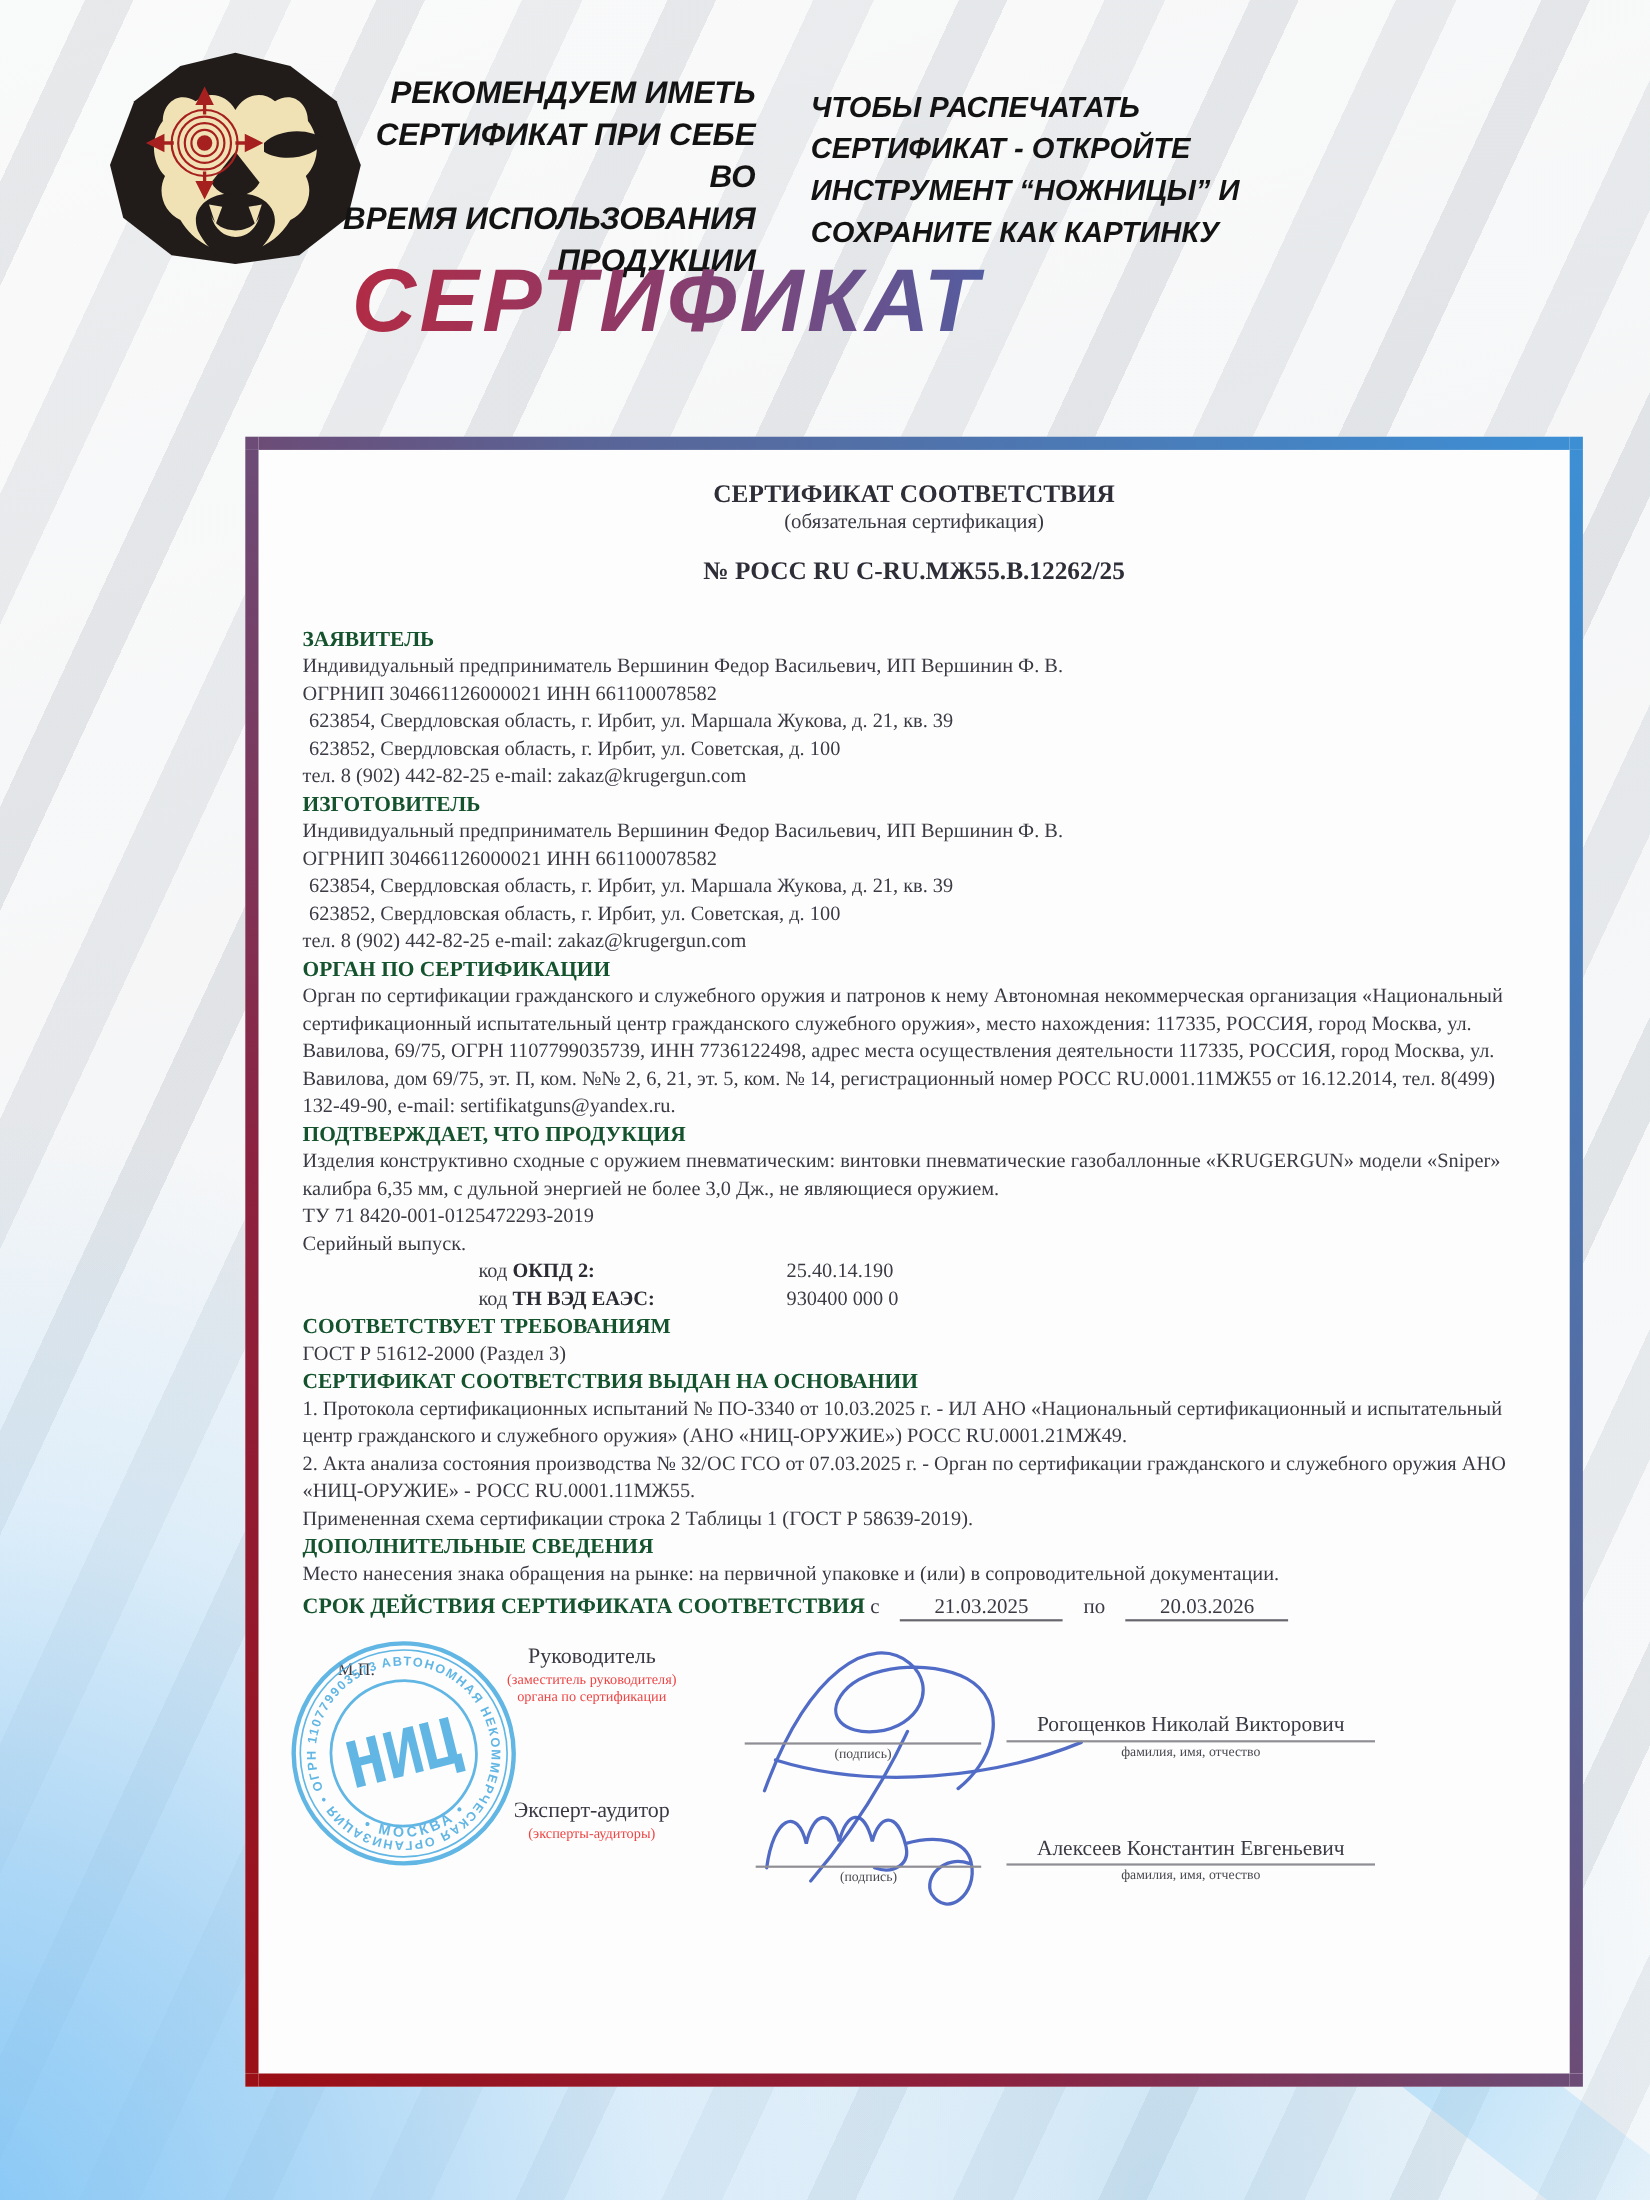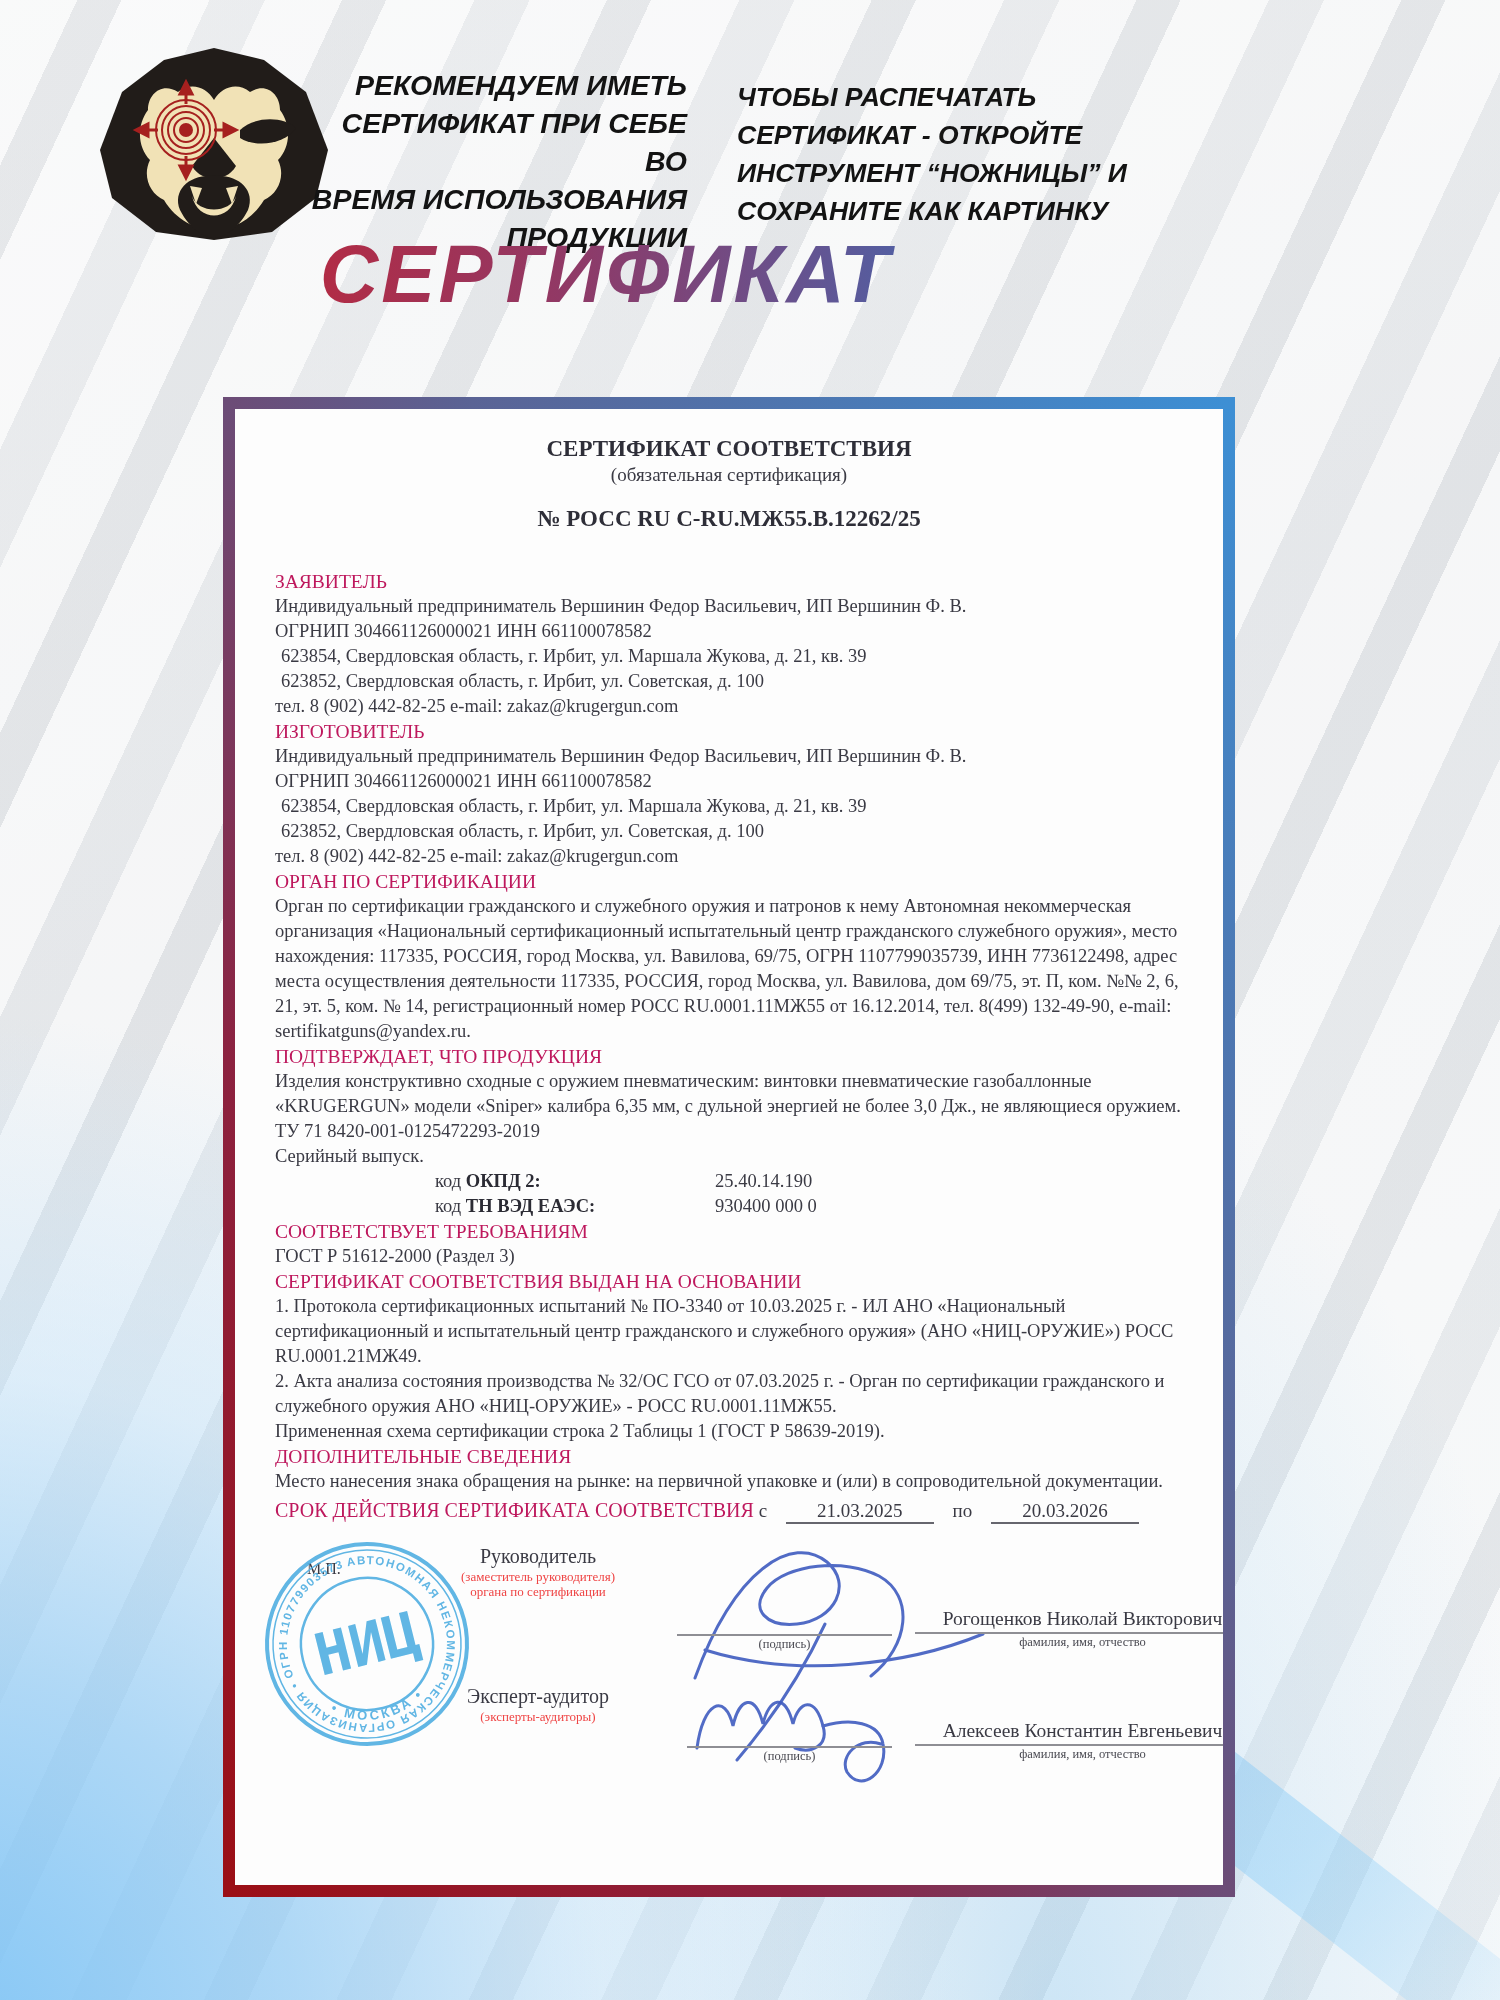--- a/index.html
+++ b/index.html
@@ -20,30 +20,30 @@
     white-space:pre-line;line-height:38px;}
   .note-left{left:295px;width:392px;text-align:right;font-size:28.5px;}
   .note-right{left:737px;width:420px;text-align:left;font-size:26.5px;top:78px;}
 
   .main-title{position:absolute;left:0;top:228px;width:1212px;text-align:center;
     font-size:81px;font-weight:bold;font-style:italic;letter-spacing:3px;
     background:linear-gradient(90deg,#d01f27 8%,#8e3a68 48%,#2f74c4 90%);
     -webkit-background-clip:text;background-clip:text;color:transparent;}
 
   
-  .cert{position:absolute;left:223px;top:397px;width:1012px;height:1500px;box-sizing:border-box;
+  .cert{position:absolute;left:223px;top:397px;width:1216px;height:1500px;box-sizing:border-box;
     border:12px solid;border-image:linear-gradient(to bottom left,#3d8fd4 0%,#5a6395 38%,#8c2240 72%,#9b0f16 100%) 1;
     background:#fdfdfd;}
   .cert-inner{position:relative;box-sizing:border-box;width:100%;height:100%;
     padding:26px 40px 0 40px;overflow:hidden;
     font-family:"Liberation Serif",serif;color:#3a3a44;font-size:18.5px;line-height:25px;}
   .c-head{ text-align:center;font-weight:bold;font-size:23px;line-height:28px;color:#2e2e38;}
   .c-sub{ text-align:center;font-size:19px;line-height:24px;margin-bottom:18px;}
   .c-num{ text-align:center;font-weight:bold;font-size:23px;line-height:28px;margin-bottom:36px;color:#2e2e38;}
-  .sec-h{font-weight:normal;font-size:19.5px;color:#be185d;}
+  .sec-h{font-weight:bold;font-size:19.5px;color:#14532d;}
   .addr{padding-left:6px;}
   .code-row{display:flex;padding-left:160px;}
   .code-label{width:280px;}
   .code-label b{color:#2b2b34;}
   .validity{margin-top:4px;font-size:19px;}
   .validity .sec-h{display:inline;font-size:20px;}
   .date-u{display:inline-block;width:148px;text-align:center;border-bottom:2px solid #66666e;margin:0 14px;line-height:22px;}
 
   
   .signing{position:relative;height:268px;margin-top:10px;}

